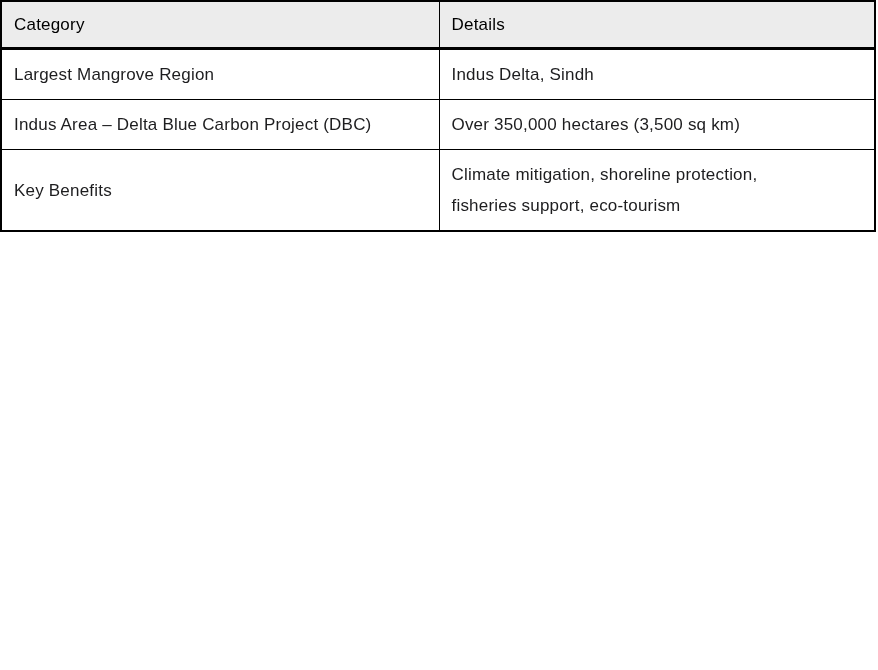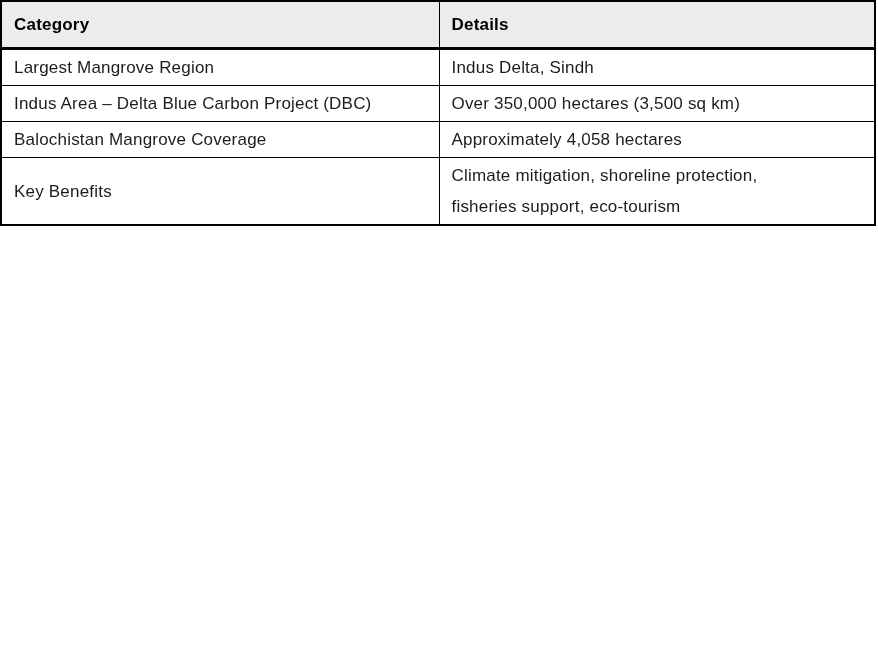--- a/index.html
+++ b/index.html
@@ -14,33 +14,33 @@
     font-family: "Liberation Sans", "DejaVu Sans", sans-serif;
     color: #1d1d1f;
     border: 2px solid #000000;
     margin: 0;
   }
   table.facts col.c1 { width: 438px; }
   table.facts col.c2 { width: 436px; }
   table.facts th,
   table.facts td {
     border: 1px solid #000000;
-    padding: 2px 12px;
+    padding: 9px 12px;
     font-size: 17px;
     line-height: 31px;
     text-align: left;
     vertical-align: middle;
     white-space: pre-line;
     letter-spacing: 0.2px;
     overflow: hidden;
   }
   table.facts thead th {
     background: #ececec;
     border-bottom: 3px solid #000000;
-    font-weight: 700;
+    font-weight: 400;
     color: #000000;
     padding: 7px 12px;
   }
 </style>
 </head>
 <body>
 
 <table class="facts">
   <colgroup>
     <col class="c1">
@@ -55,22 +55,18 @@
   <tbody>
     <tr>
       <td>Largest Mangrove Region</td>
       <td>Indus Delta, Sindh</td>
     </tr>
     <tr>
       <td>Indus Area – Delta Blue Carbon Project (DBC)</td>
       <td>Over 350,000 hectares (3,500 sq km)</td>
     </tr>
     <tr>
-      <td>Balochistan Mangrove Coverage</td>
-      <td>Approximately 4,058 hectares</td>
-    </tr>
-    <tr>
       <td>Key Benefits</td>
       <td>Climate mitigation, shoreline protection,
 fisheries support, eco-tourism</td>
     </tr>
   </tbody>
 </table>
 
 </body></html>

